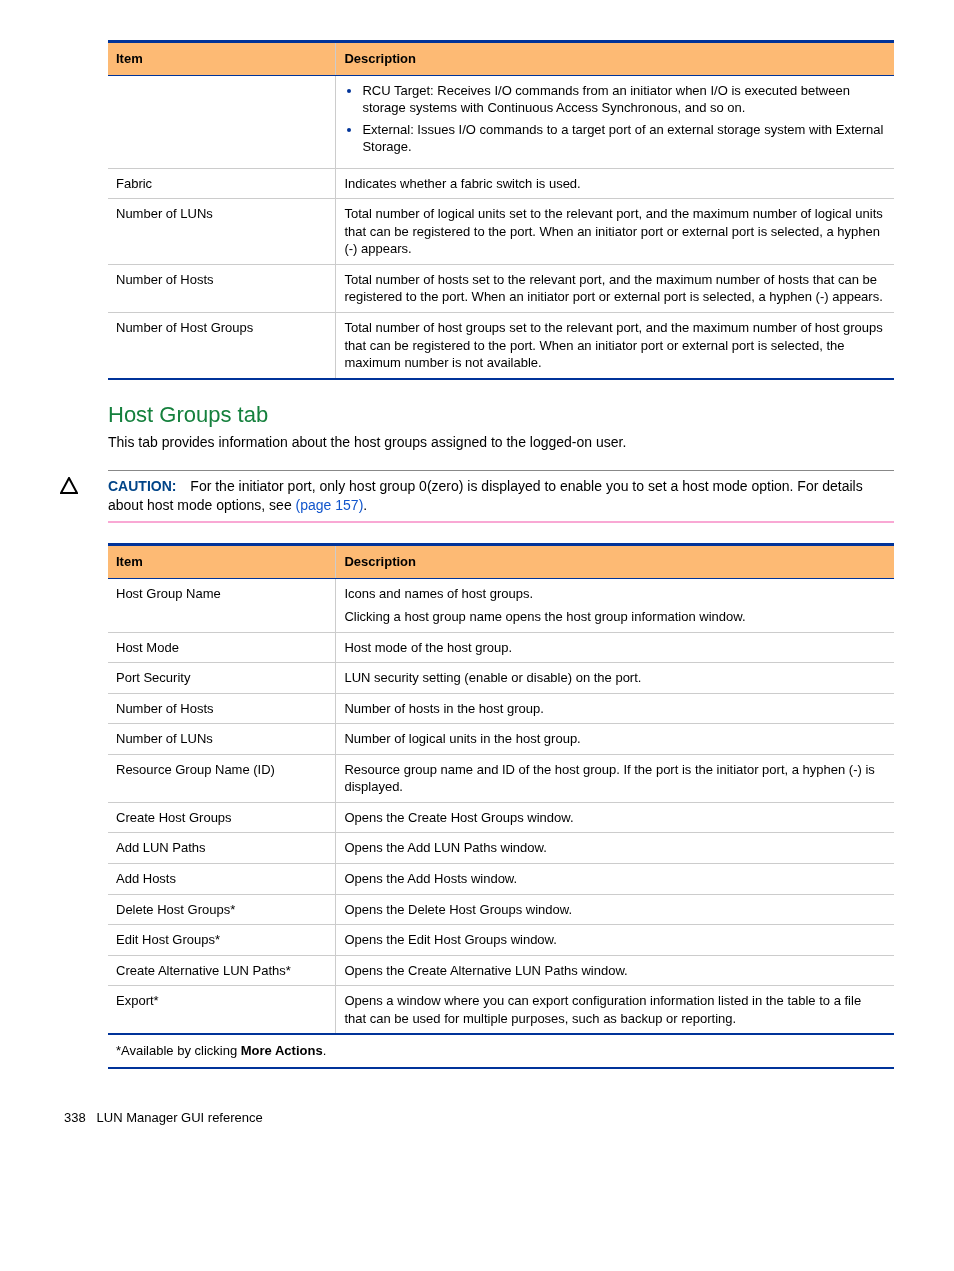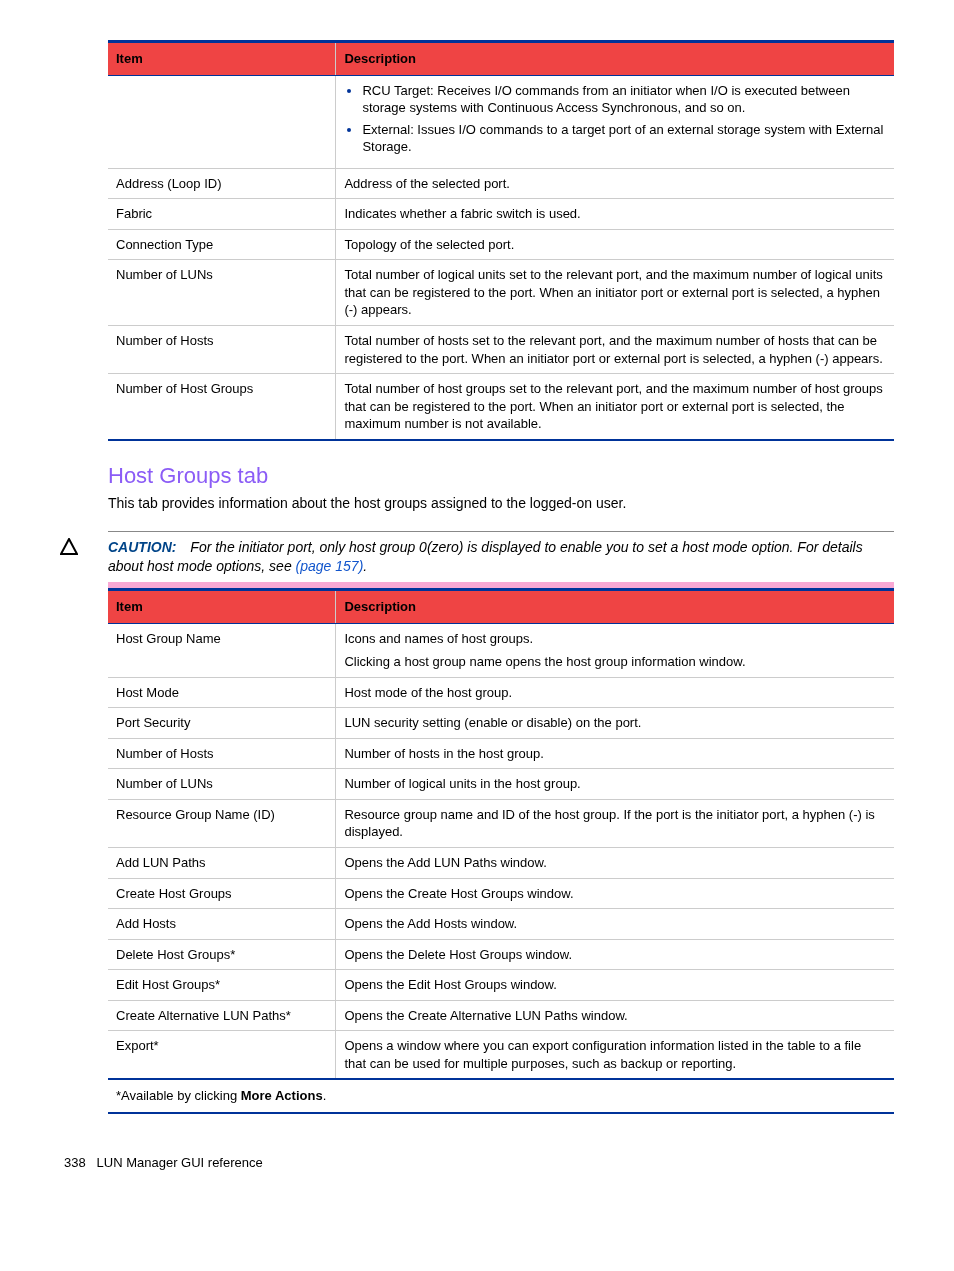--- a/index.html
+++ b/index.html
@@ -21,21 +21,21 @@
     margin-bottom: 16px;
   }
   th, td {
     text-align: left;
     vertical-align: top;
     padding: 6px 8px;
     border-top: 1px solid #ccc;
     font-size: 13px;
   }
   th {
-    background: #ef4444;
+    background: #fdba74;
     border-top: none;
   }
   tr.header-row th {
     border-top: 3px solid #003399;
     border-bottom: 1px solid #003399;
     font-weight: bold;
     padding-top: 7px;
     padding-bottom: 7px;
   }
   tr:last-child td {
@@ -52,33 +52,33 @@
   }
   ul.inner li {
     margin-bottom: 4px;
   }
   ul.inner li::marker {
     color: #003399;
   }
   h2.section {
     font-size: 22px;
     font-weight: normal;
-    color: #8b5cf6;
+    color: #15803d;
     margin: 20px 0 0 0;
     font-family: "Futura", "Century Gothic", Arial, sans-serif;
   }
   .body-text {
     margin: 4px 0 18px 0;
   }
   .caution-block {
     border-top: 1px solid #888;
-    border-bottom: 6px solid #f9a8d4;
+    border-bottom: 2px solid #f9a8d4;
     padding: 6px 0;
+    margin-bottom: 20px;
     position: relative;
-    font-style: italic;
   }
   .caution-icon {
     position: absolute;
     left: -48px;
     top: 6px;
     font-size: 18px;
     font-weight: bold;
   }
   .caution-label {
     font-weight: bold;
@@ -116,30 +116,22 @@
     <tr>
       <td class="col-sep"></td>
       <td>
         <ul class="inner">
           <li>RCU Target: Receives I/O commands from an initiator when I/O is executed between storage systems with Continuous Access Synchronous, and so on.</li>
           <li>External: Issues I/O commands to a target port of an external storage system with External Storage.</li>
         </ul>
       </td>
     </tr>
     <tr>
-      <td class="col-sep">Address (Loop ID)</td>
-      <td>Address of the selected port.</td>
-    </tr>
-    <tr>
       <td class="col-sep">Fabric</td>
       <td>Indicates whether a fabric switch is used.</td>
-    </tr>
-    <tr>
-      <td class="col-sep">Connection Type</td>
-      <td>Topology of the selected port.</td>
     </tr>
     <tr>
       <td class="col-sep">Number of LUNs</td>
       <td>Total number of logical units set to the relevant port, and the maximum number of logical units that can be registered to the port. When an initiator port or external port is selected, a hyphen (-) appears.</td>
     </tr>
     <tr>
       <td class="col-sep">Number of Hosts</td>
       <td>Total number of hosts set to the relevant port, and the maximum number of hosts that can be registered to the port. When an initiator port or external port is selected, a hyphen (-) appears.</td>
     </tr>
     <tr>
@@ -194,26 +186,26 @@
     </tr>
     <tr>
       <td class="col-sep">Number of LUNs</td>
       <td>Number of logical units in the host group.</td>
     </tr>
     <tr>
       <td class="col-sep">Resource Group Name (ID)</td>
       <td>Resource group name and ID of the host group. If the port is the initiator port, a hyphen (-) is displayed.</td>
     </tr>
     <tr>
+      <td class="col-sep">Create Host Groups</td>
+      <td>Opens the Create Host Groups window.</td>
+    </tr>
+    <tr>
       <td class="col-sep">Add LUN Paths</td>
       <td>Opens the Add LUN Paths window.</td>
-    </tr>
-    <tr>
-      <td class="col-sep">Create Host Groups</td>
-      <td>Opens the Create Host Groups window.</td>
     </tr>
     <tr>
       <td class="col-sep">Add Hosts</td>
       <td>Opens the Add Hosts window.</td>
     </tr>
     <tr>
       <td class="col-sep">Delete Host Groups*</td>
       <td>Opens the Delete Host Groups window.</td>
     </tr>
     <tr>

